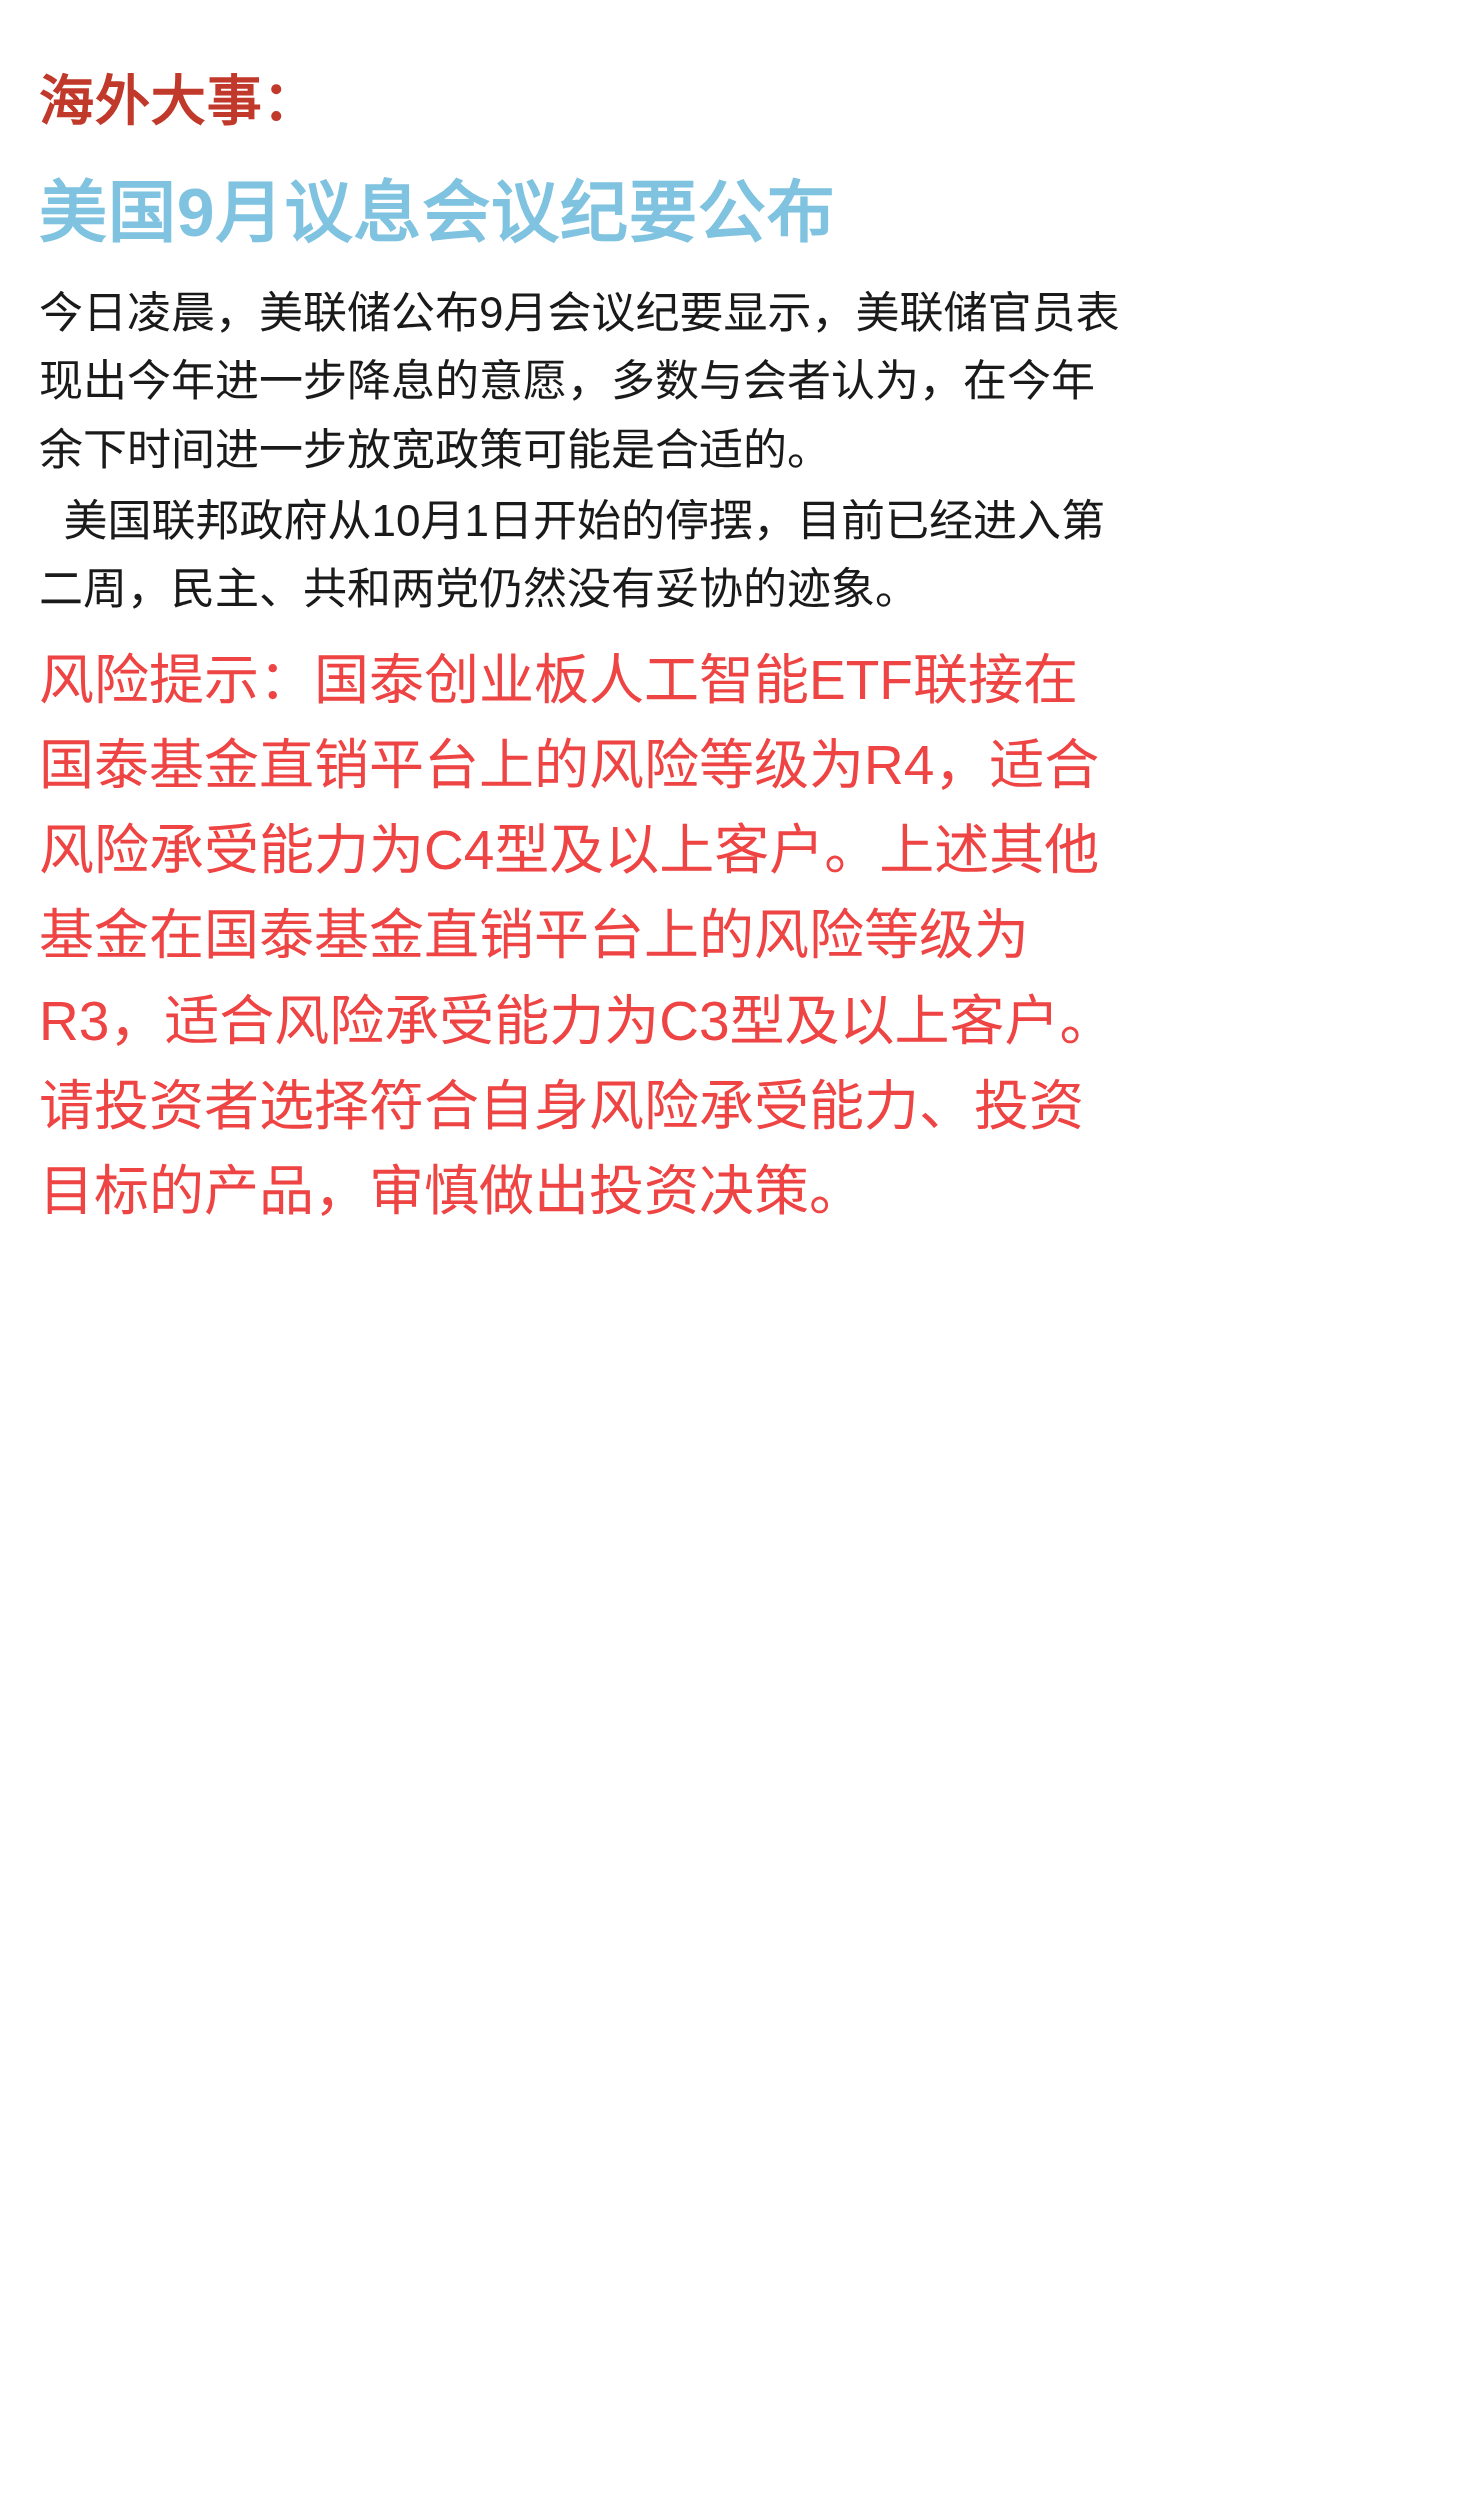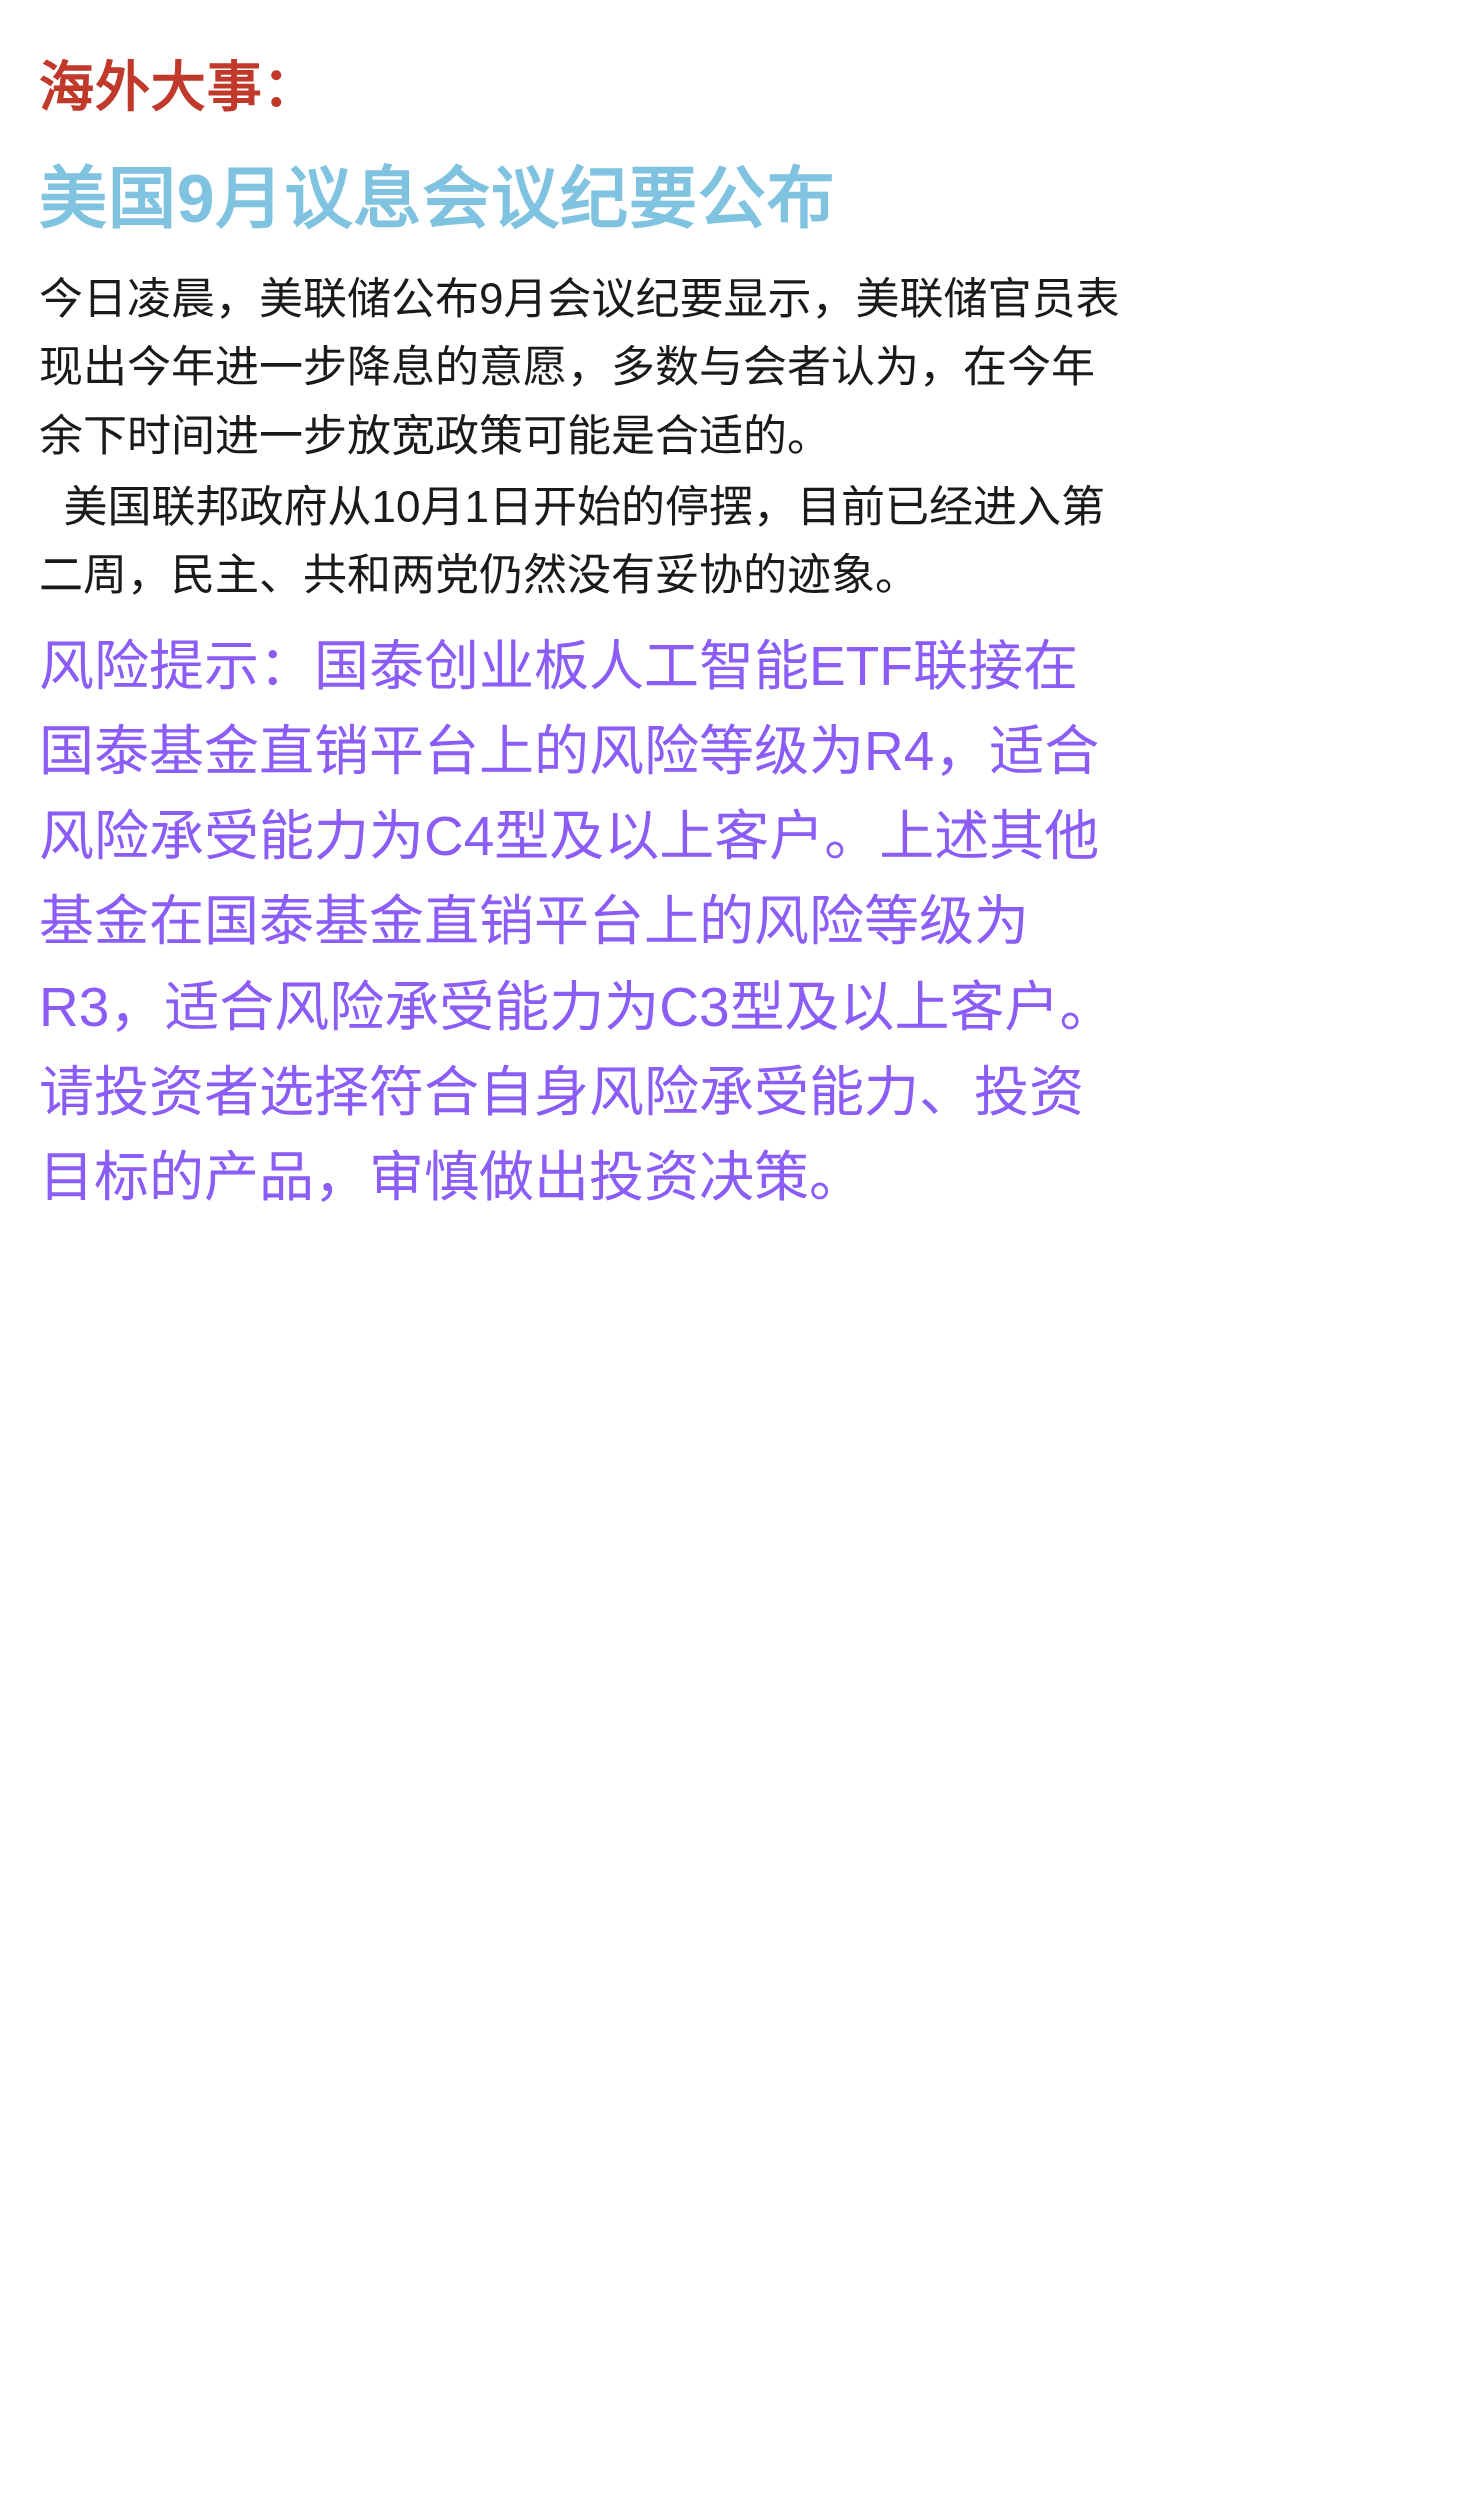--- a/index.html
+++ b/index.html
@@ -10,21 +10,21 @@
   body {
     width: 1483px;
     min-height: 2500px;
     font-family: "Liberation Sans", "DejaVu Sans", sans-serif;
     -webkit-font-smoothing: antialiased;
   }
   .page {
     width: 1184px;
     min-height: 2500px;
     box-sizing: border-box;
-    padding: 53px 62px 35px 39px;
+    padding: 67px 62px 35px 39px;
     background: #ffffff;
   }
   .section-heading {
     font-size: 55px;
     line-height: 1.25;
     font-weight: 700;
     color: #c0392b;
     margin: 0 0 32px 0;
     letter-spacing: 0.9px;
   }
@@ -43,21 +43,21 @@
     margin: 0 0 3.5px 0;
     text-align: left;
     letter-spacing: 0px;
   }
   .body-para.indented {
     text-indent: 24.6px;
   }
   .disclaimer {
     font-size: 55px;
     line-height: 1.55;
-    color: #8b5cf6;
+    color: #ef4444;
     margin: 14px 0 0 0;
     letter-spacing: 0px;
   }
 </style>
 </head>
 <body>
 
 <div class="page">
 
   <h1 class="section-heading">海外大事：</h1>

